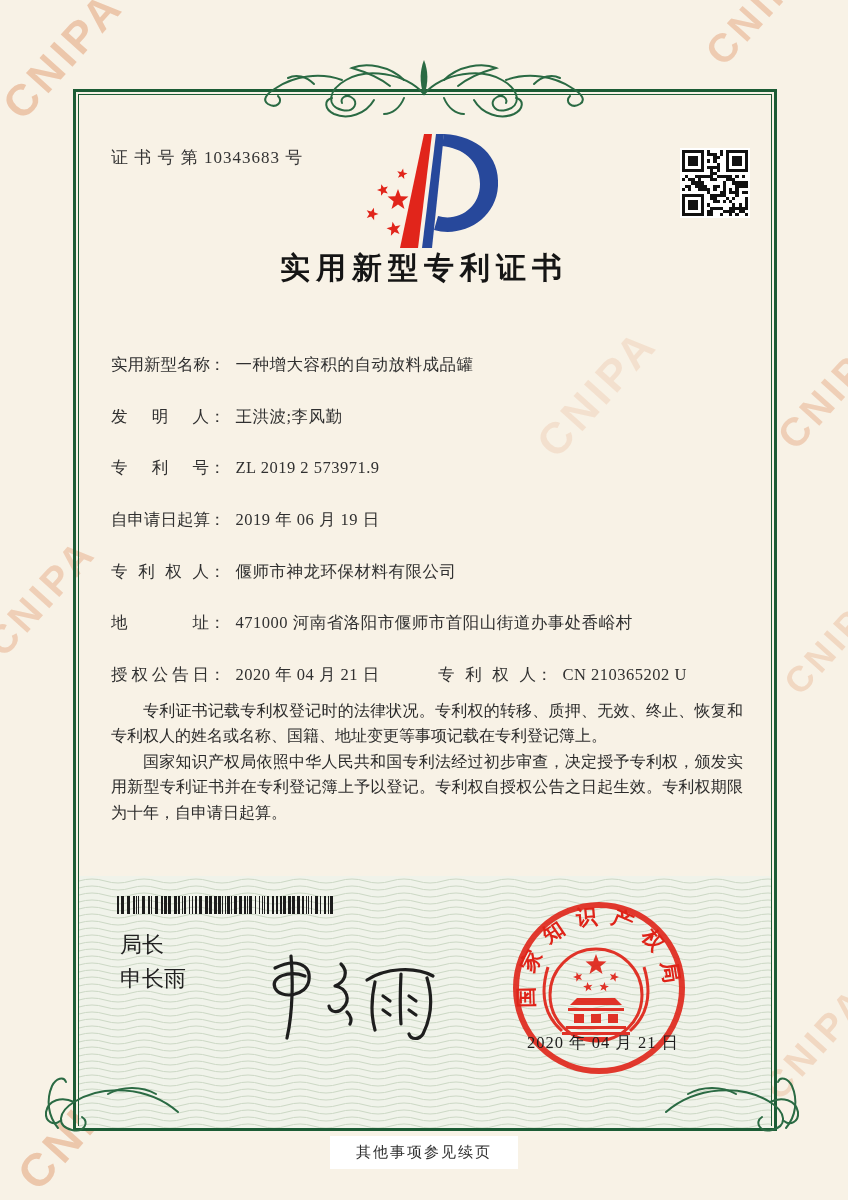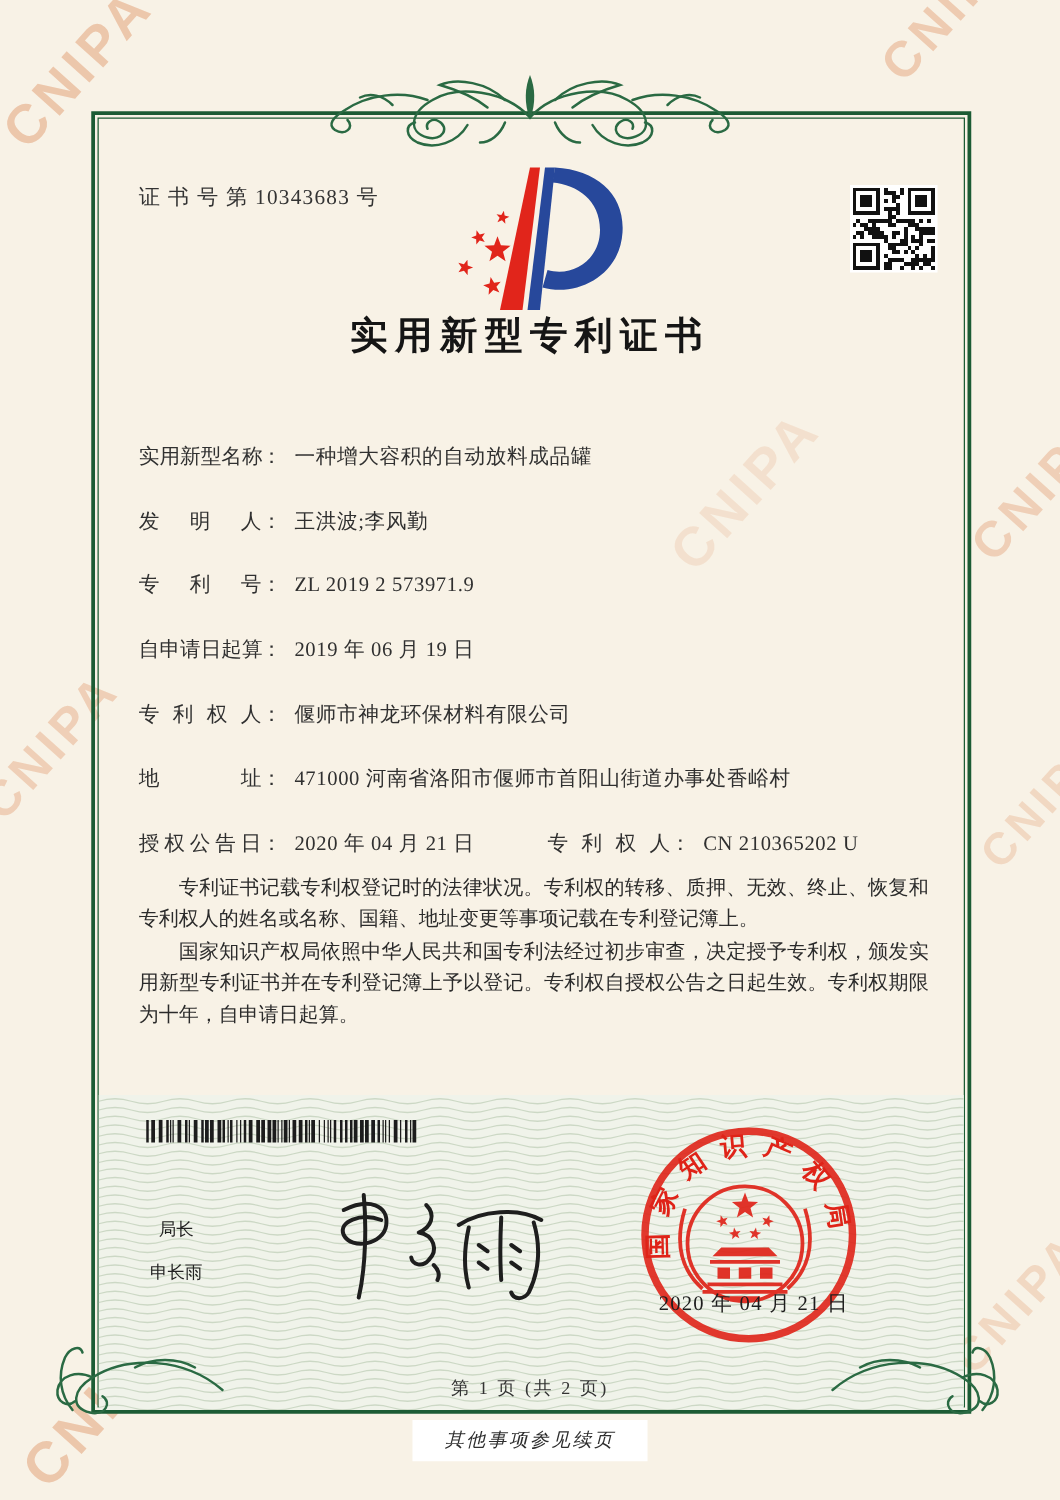--- a/index.html
+++ b/index.html
@@ -34,34 +34,34 @@
   .grant-col2{position:absolute;left:327px;top:0;}
   
   .body-text{position:absolute;left:111px;top:698px;width:632px;font-size:16px;line-height:25.4px;
              text-align:justify;color:#2b2b2b;z-index:3;}
   .body-text p{margin:0;text-indent:2em;}
   
   .barcode{position:absolute;left:117px;top:896px;width:220px;height:18px;display:flex;z-index:3;}
   .barcode i{display:block;height:100%;}
   .barcode i.bar{background:#1c1c1c;}
   .barcode i.gap{background:transparent;}
-  .signer{position:absolute;left:120px;top:968px;font-size:14px;color:#222;z-index:4;line-height:34px;text-align:center;}
+  .signer{position:absolute;left:120px;top:928px;font-size:22px;color:#222;z-index:4;line-height:34px;}
   .signature{position:absolute;left:255px;top:950px;z-index:4;}
   .signature path{fill:none;stroke:#1e1e1e;stroke-width:3.2;stroke-linecap:round;stroke-linejoin:round;}
   .seal{position:absolute;left:512px;top:901px;z-index:5;}
   .seal-ring{opacity:.9;}
   .seal-text{font-size:21px;font-weight:bold;letter-spacing:12px;fill:#df2318;
              font-family:"Liberation Serif","DejaVu Serif",serif;}
   .seal-date{position:absolute;left:512px;top:1032px;width:182px;text-align:center;font-size:16.5px;
              color:#1d1d1d;z-index:6;letter-spacing:1px;}
   .page-info{position:absolute;left:0;right:0;top:1101px;text-align:center;font-size:14.5px;
              letter-spacing:2px;color:#333;z-index:3;}
   .footer-note{position:absolute;left:0;right:0;top:1136px;text-align:center;z-index:3;}
   .footer-note span{display:inline-block;background:#ffffff;padding:7px 26px;font-size:15px;
-                    letter-spacing:2px;color:#2e2e2e;font-style:italic;}
+                    letter-spacing:2px;color:#2e2e2e;}
 </style>
 </head>
 <body>
 
 <div class="page">
 
   <div class="wm" style="left:-14px;top:30px;font-size:44px;opacity:.50;">CNIPA</div>
   <div class="wm" style="left:690px;top:-16px;font-size:40px;opacity:.45;">CNIPA</div>
   <div class="wm" style="left:762px;top:368px;font-size:40px;opacity:.40;">CNIPA</div>
   <div class="wm" style="left:520px;top:368px;font-size:44px;opacity:.20;">CNIPA</div>
@@ -492,18 +492,17 @@
       <rect x="96" y="113" width="10" height="9"></rect>
       <rect x="54" y="125" width="60" height="3"></rect>
       <rect x="50" y="131" width="68" height="3"></rect>
       <path d="M36,66 C28,92 32,114 50,130" fill="none" stroke="#df2318" stroke-width="3"></path>
       <path d="M132,66 C140,92 136,114 118,130" fill="none" stroke="#df2318" stroke-width="3"></path>
       <rect x="72" y="136" width="24" height="4"></rect>
     </g>
   </svg>
   <div class="seal-date">2020 年 04 月 21 日</div>
 
-  <div class="page-info">第 1 页 (共 2 页)</div>
   <div class="footer-note">
     <span>其他事项参见续页</span>
   </div>
 
 </div>
 
 </body></html>

